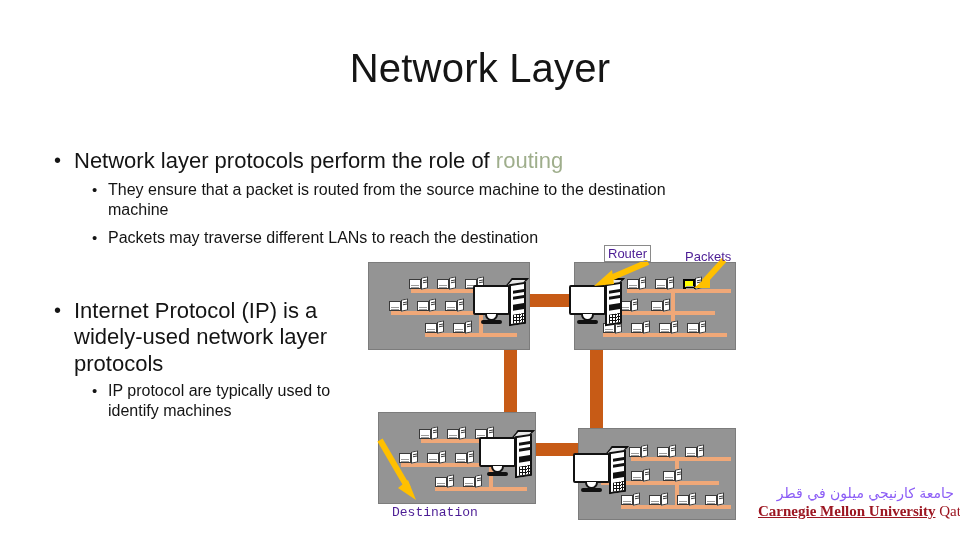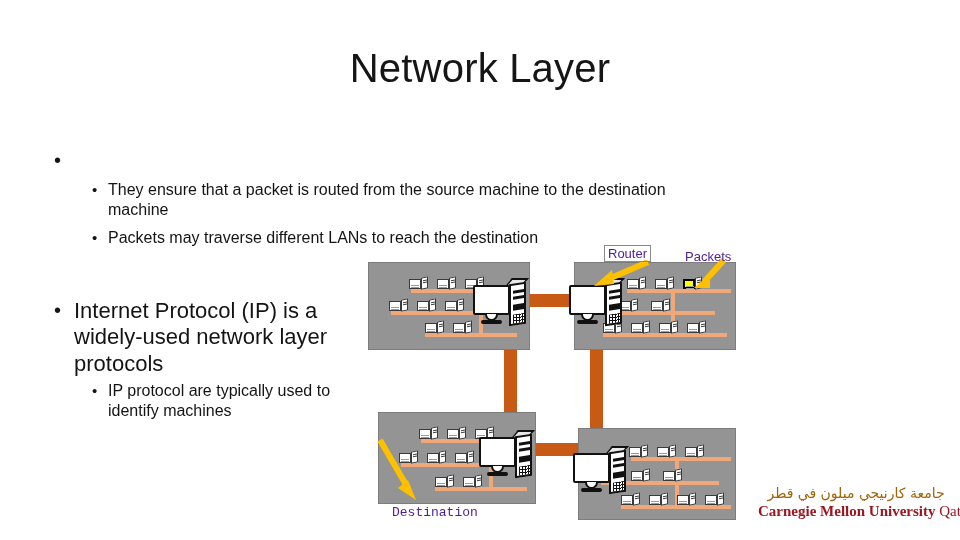--- a/index.html
+++ b/index.html
@@ -145,47 +145,48 @@
     white-space:nowrap;
   }
   .callout.boxed { border:1px solid #8a8a8a; padding:0 3px; }
   .arrow { position:absolute; }
 
   
   #logo { position:absolute; left:758px; top:486px; width:196px; height:46px; }
   #logo .ar {
     font-family:"DejaVu Sans", sans-serif;
     font-size:14px;
-    color:#a16207;
-    text-align:center;
+    color:#8b5cf6;
+    text-align:right;
     direction:rtl;
     letter-spacing:1px;
     line-height:1.1;
   }
   #logo .en {
     font-family:"Liberation Serif", serif;
     font-size:15px;
     color:#9c1621;
     text-align:right;
     white-space:nowrap;
     line-height:1.1;
     margin-top:2px;
   }
-  #logo .en b { font-weight:bold; }
+  #logo .en b { font-weight:bold;text-decoration:underline; }
   #logo .en span.q { font-weight:400; }
 </style>
 </head>
 <body>
 
 <div id="slide">
 
   <div class="title">Network Layer</div>
 
   <div class="bullet-l1" style="left:54px; top:148px; width:640px;">
     <span class="dot">•</span>
+    <span><span>Network layer protocols perform the role of </span><span class="hl-routing">routing</span></span>
   </div>
 
   <div class="bullet-l2" style="left:92px; top:180px; width:590px;">
     <span class="dot">•</span>
     <span>They ensure that a packet is routed from the source machine to the destination machine</span>
   </div>
 
   <div class="bullet-l2" style="left:92px; top:228px; width:590px;">
     <span class="dot">•</span>
     <span>Packets may traverse different LANs to reach the destination</span>

